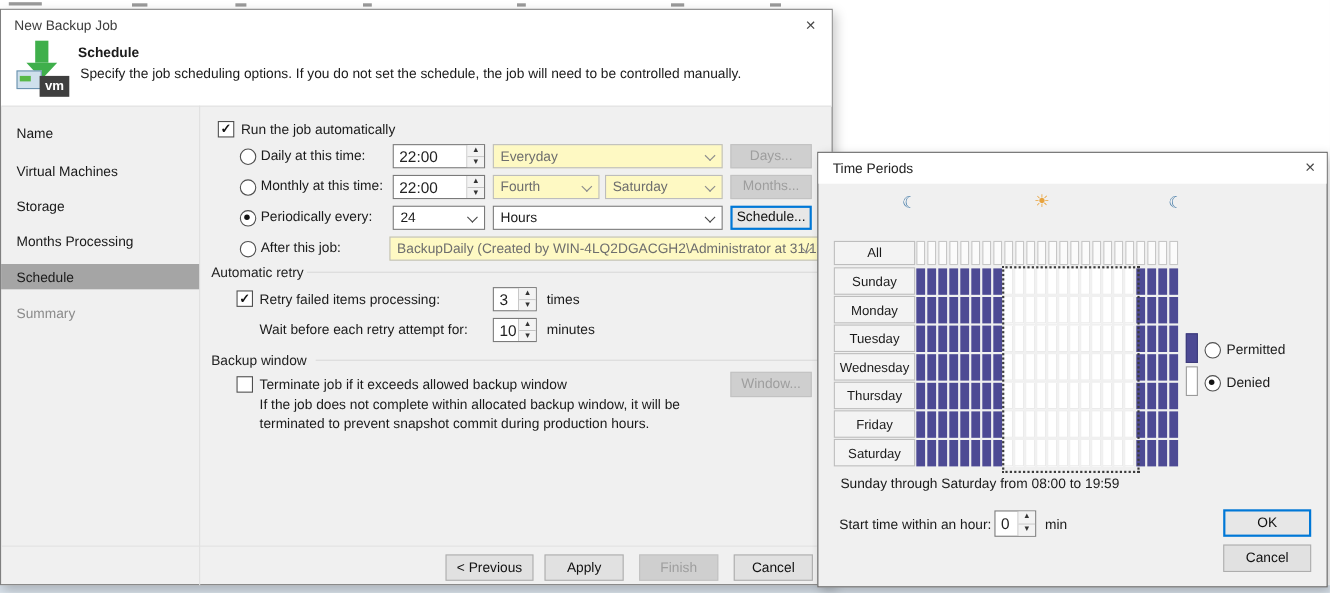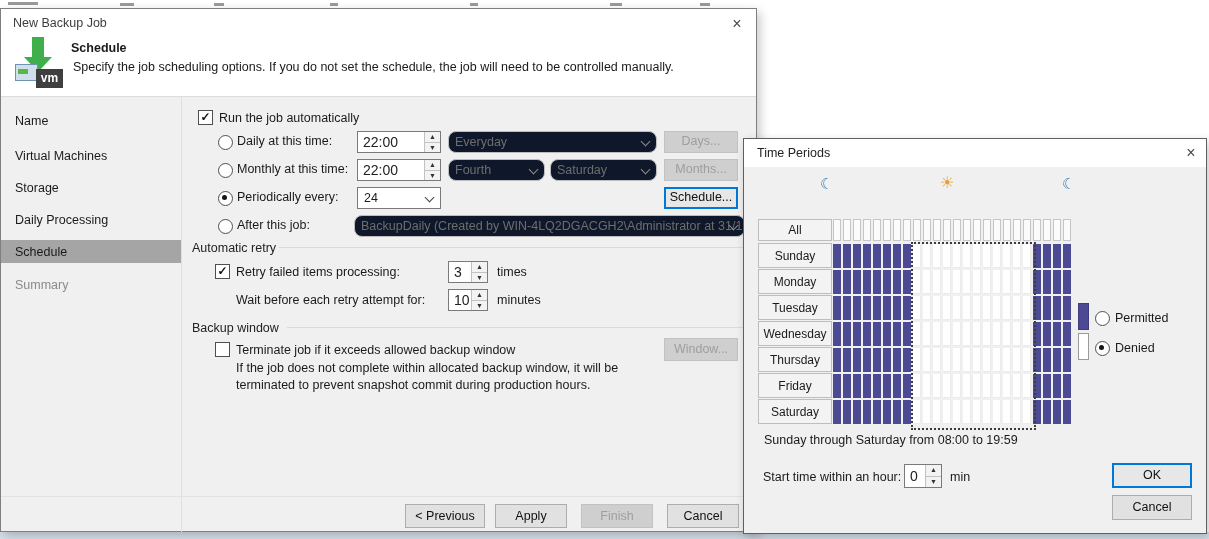--- a/index.html
+++ b/index.html
@@ -31,21 +31,21 @@
   .gline{position:absolute;height:1px;background:#dadada;}
 
   .cb{position:absolute;width:13px;height:13px;background:#fff;border:1px solid#4f4f4f;box-sizing:content-box;text-align:center;}
   .cb.checked::after{content:"\2713";font-size:12px;font-weight:bold;color:#111;line-height:13px;position:relative;top:-1px;}
   .rb{position:absolute;width:13px;height:13px;border-radius:50%;background:#fff;border:1px solid #4f4f4f;}
   .rb.checked::after{content:"";position:absolute;left:3px;top:3px;width:5px;height:5px;border-radius:50%;background:#151515;}
 
   .combo{position:absolute;height:22px;background:#fff;border:1px solid #7a7a7a;box-sizing:border-box;
          font-size:12.5px;line-height:20px;padding:0 20px 0 6px;overflow:hidden;white-space:nowrap;}
   .combo .chev{position:absolute;right:7px;top:6px;width:6px;height:6px;border-right:1.5px solid #444;border-bottom:1.5px solid #444;transform:rotate(45deg);}
-  .combo.disabled{background:#0f172a;border-color:#bdbdbd;color:#6e6e6e;border-radius:8px;}
+  .combo.disabled{background:#fef9c3;border-color:#bdbdbd;color:#6e6e6e;}
   .combo.disabled .chev{border-color:#8d8d8d;}
 
   .spin{position:absolute;height:22px;background:#fff;border:1px solid #7a7a7a;box-sizing:border-box;display:flex;}
   .spin .val{flex:1;font-size:14px;line-height:20px;padding-left:5px;color:#222;}
   .spin .btns{width:15px;border-left:1px solid #c2c2c2;display:flex;flex-direction:column;}
   .spin .btns i{flex:1;font-style:normal;font-size:7px;line-height:9px;text-align:center;color:#333;background:#f3f3f3;}
   .spin .btns i:first-child{border-bottom:1px solid #c2c2c2;}
 
   .btn{position:absolute;height:22px;background:#e1e1e1;border:1px solid #adadad;box-sizing:border-box;
        font-size:12.5px;text-align:center;line-height:19px;color:#111;}
@@ -103,21 +103,21 @@
   </div>
 
   <div class="hdr-title">Schedule</div>
   <div class="hdr-desc">Specify the job scheduling options. If you do not set the schedule, the job will need to be controlled manually.</div>
 
   <div class="vside"></div>
   <div class="side-band" style="top:231px;"></div>
   <div class="side-item" style="top:105px;">Name</div>
   <div class="side-item" style="top:140px;">Virtual Machines</div>
   <div class="side-item" style="top:172px;">Storage</div>
-  <div class="side-item" style="top:204px;">Daily Processing</div>
+  <div class="side-item" style="top:204px;">Months Processing</div>
   <div class="side-item" style="top:236px;">Schedule</div>
   <div class="side-item disabled" style="top:269px;">Summary</div>
 
   <span class="cb checked" style="left:197px;top:101px;"></span>
   <span class="lbl" style="left:218px;top:102px;">Run the job automatically</span>
 
   <span class="rb" style="left:217px;top:126px;"></span>
   <span class="lbl" style="left:236px;top:125px;">Daily at this time:</span>
   <div class="spin" style="left:356px;top:122px;width:84px;">
     <span class="val">22:00</span>
@@ -148,20 +148,24 @@
   <div class="combo disabled" style="left:549px;top:150px;width:107px;">
     <span>Saturday</span>
     <span class="chev"></span>
   </div>
   <div class="btn disabled" style="left:663px;top:150px;width:74px;">Months...</div>
 
   <span class="rb checked" style="left:217px;top:182px;"></span>
   <span class="lbl" style="left:236px;top:181px;">Periodically every:</span>
   <div class="combo" style="left:356px;top:178px;width:84px;">
     <span>24</span>
+    <span class="chev"></span>
+  </div>
+  <div class="combo" style="left:447px;top:178px;width:209px;">
+    <span>Hours</span>
     <span class="chev"></span>
   </div>
   <div class="btn focused" style="left:663px;top:178px;width:74px;">Schedule...</div>
 
   <span class="rb" style="left:217px;top:210px;"></span>
   <span class="lbl" style="left:236px;top:209px;">After this job:</span>
   <div class="combo disabled" style="left:353px;top:206px;width:391px;">
     <span>BackupDaily (Created by WIN-4LQ2DGACGH2\Administrator at 31/12</span>
     <span class="chev"></span>
   </div>

